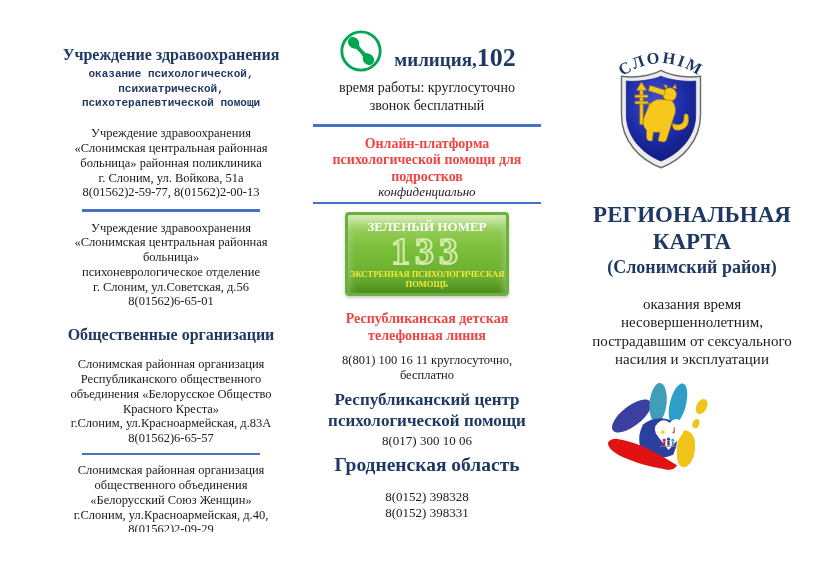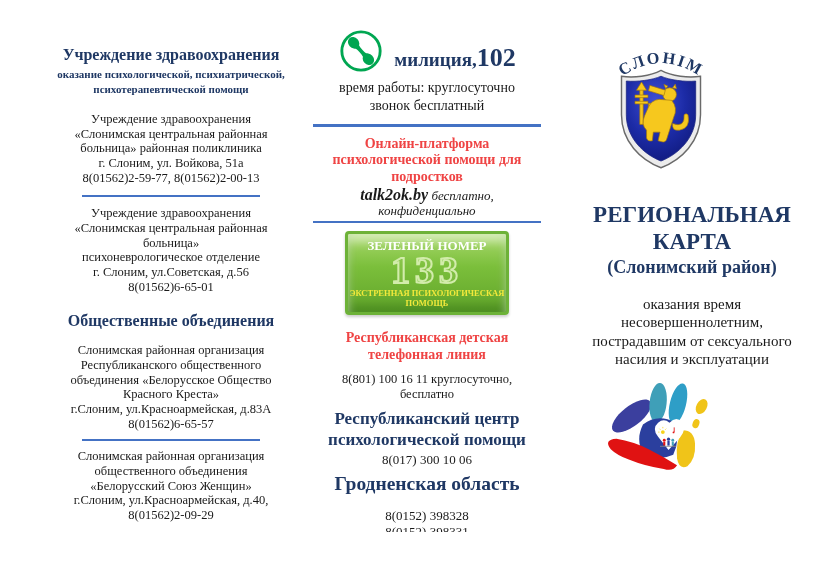--- a/index.html
+++ b/index.html
@@ -8,21 +8,21 @@
     font-family:"Liberation Serif", serif; color:#1a1a1a; overflow:hidden;
   }
   .col { position:absolute; text-align:center; }
   .col-left  { left:42px;  top:46px; width:258px; }
   .col-mid   { left:313px; top:28px; width:228px; }
   .col-right { left:553px; top:40px; width:278px; }
   .pre { white-space:pre-line; }
 
   
   .h-main { color:#1F3864; font-weight:bold; font-size:16px; line-height:1.15; margin:0; }
-  .h-sub  { color:#1F3864; font-weight:bold; font-size:11px; line-height:1.3; margin-top:3px; }
+  .h-sub  { color:#1F3864; font-weight:bold; font-size:11px; line-height:1.3; margin-top:3px;font-family:Liberation Mono, monospace; }
   .body-block { font-size:12.5px; line-height:1.18; margin:0; }
   .blk1 { margin-top:16px; }
   .divider { height:2.5px; background:#4472C4; width:178px; margin:9px auto 9px; }
   .orgs-title { margin-top:17px; }
   .blk3 { margin-top:13px; }
   .divider2 { margin:7px auto 8px; }
 
   
   .police-row { display:flex; align-items:flex-end; justify-content:center; gap:10px; }
   .phone-svg { width:46px; height:46px; flex:0 0 auto; }
@@ -85,21 +85,21 @@
 
     <div class="divider"></div>
 
     <p class="body-block pre">Учреждение здравоохранения
 «Слонимская центральная районная
 больница»
 психоневрологическое отделение
 г. Слоним, ул.Советская, д.56
 8(01562)6-65-01</p>
 
-    <h2 class="h-main orgs-title">Общественные объединения</h2>
+    <h2 class="h-main orgs-title">Общественные организации</h2>
 
     <p class="body-block pre blk3">Слонимская районная организация
 Республиканского общественного
 объединения «Белорусское Общество
 Красного Креста»
 г.Слоним, ул.Красноармейская, д.83А
 8(01562)6-65-57</p>
 
     <div class="divider divider2"></div>
 
@@ -127,23 +127,20 @@
     </div>
 
     <div class="hours pre">время работы: круглосуточно
 звонок бесплатный</div>
 
     <div class="divider-mid dm1"></div>
 
     <div class="mid-title pre">Онлайн-платформа
 психологической помощи для
 подростков</div>
-    <div class="talk-line">
-      <span class="talk-site">talk2ok.by</span><span class="talk-note"> бесплатно,</span>
-    </div>
     <div class="talk-note2">конфиденциально</div>
 
     <div class="divider-mid dm2"></div>
 
     <div class="green-banner">
       <div class="gb-title">ЗЕЛЕНЫЙ НОМЕР</div>
       <div class="gb-number">133</div>
       <div class="gb-caption pre">ЭКСТРЕННАЯ ПСИХОЛОГИЧЕСКАЯ
 ПОМОЩЬ</div>
     </div>

